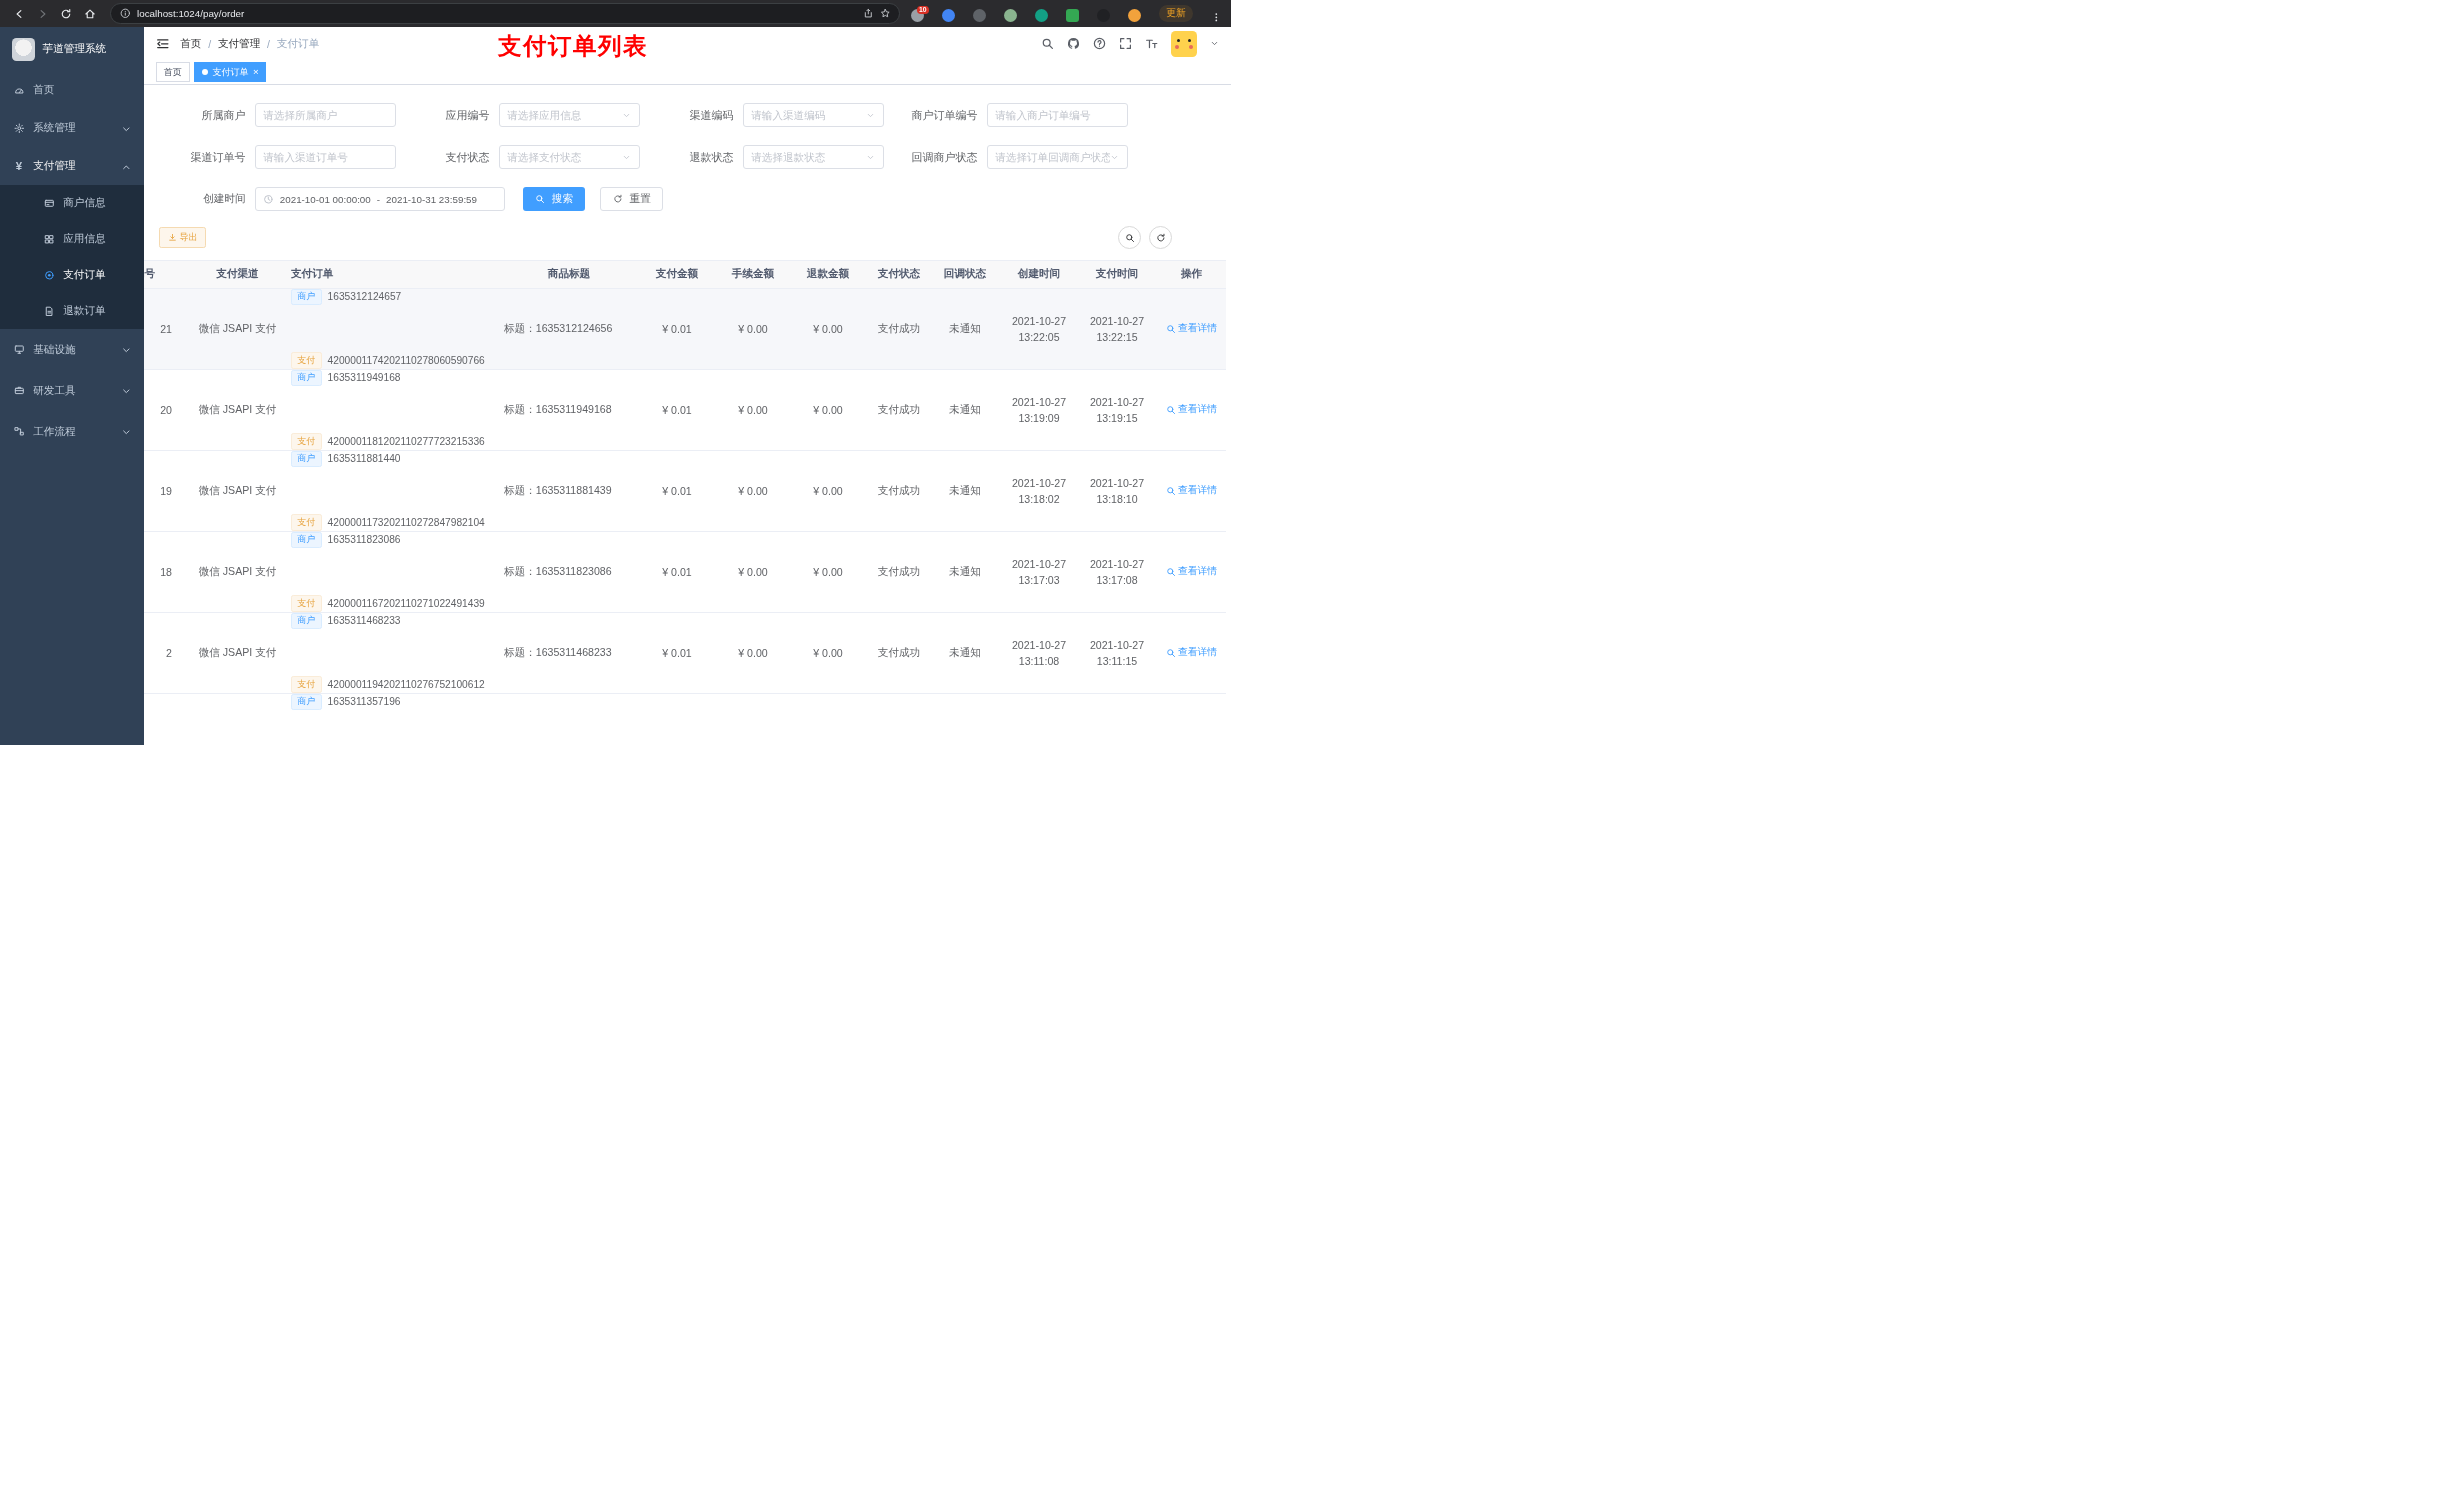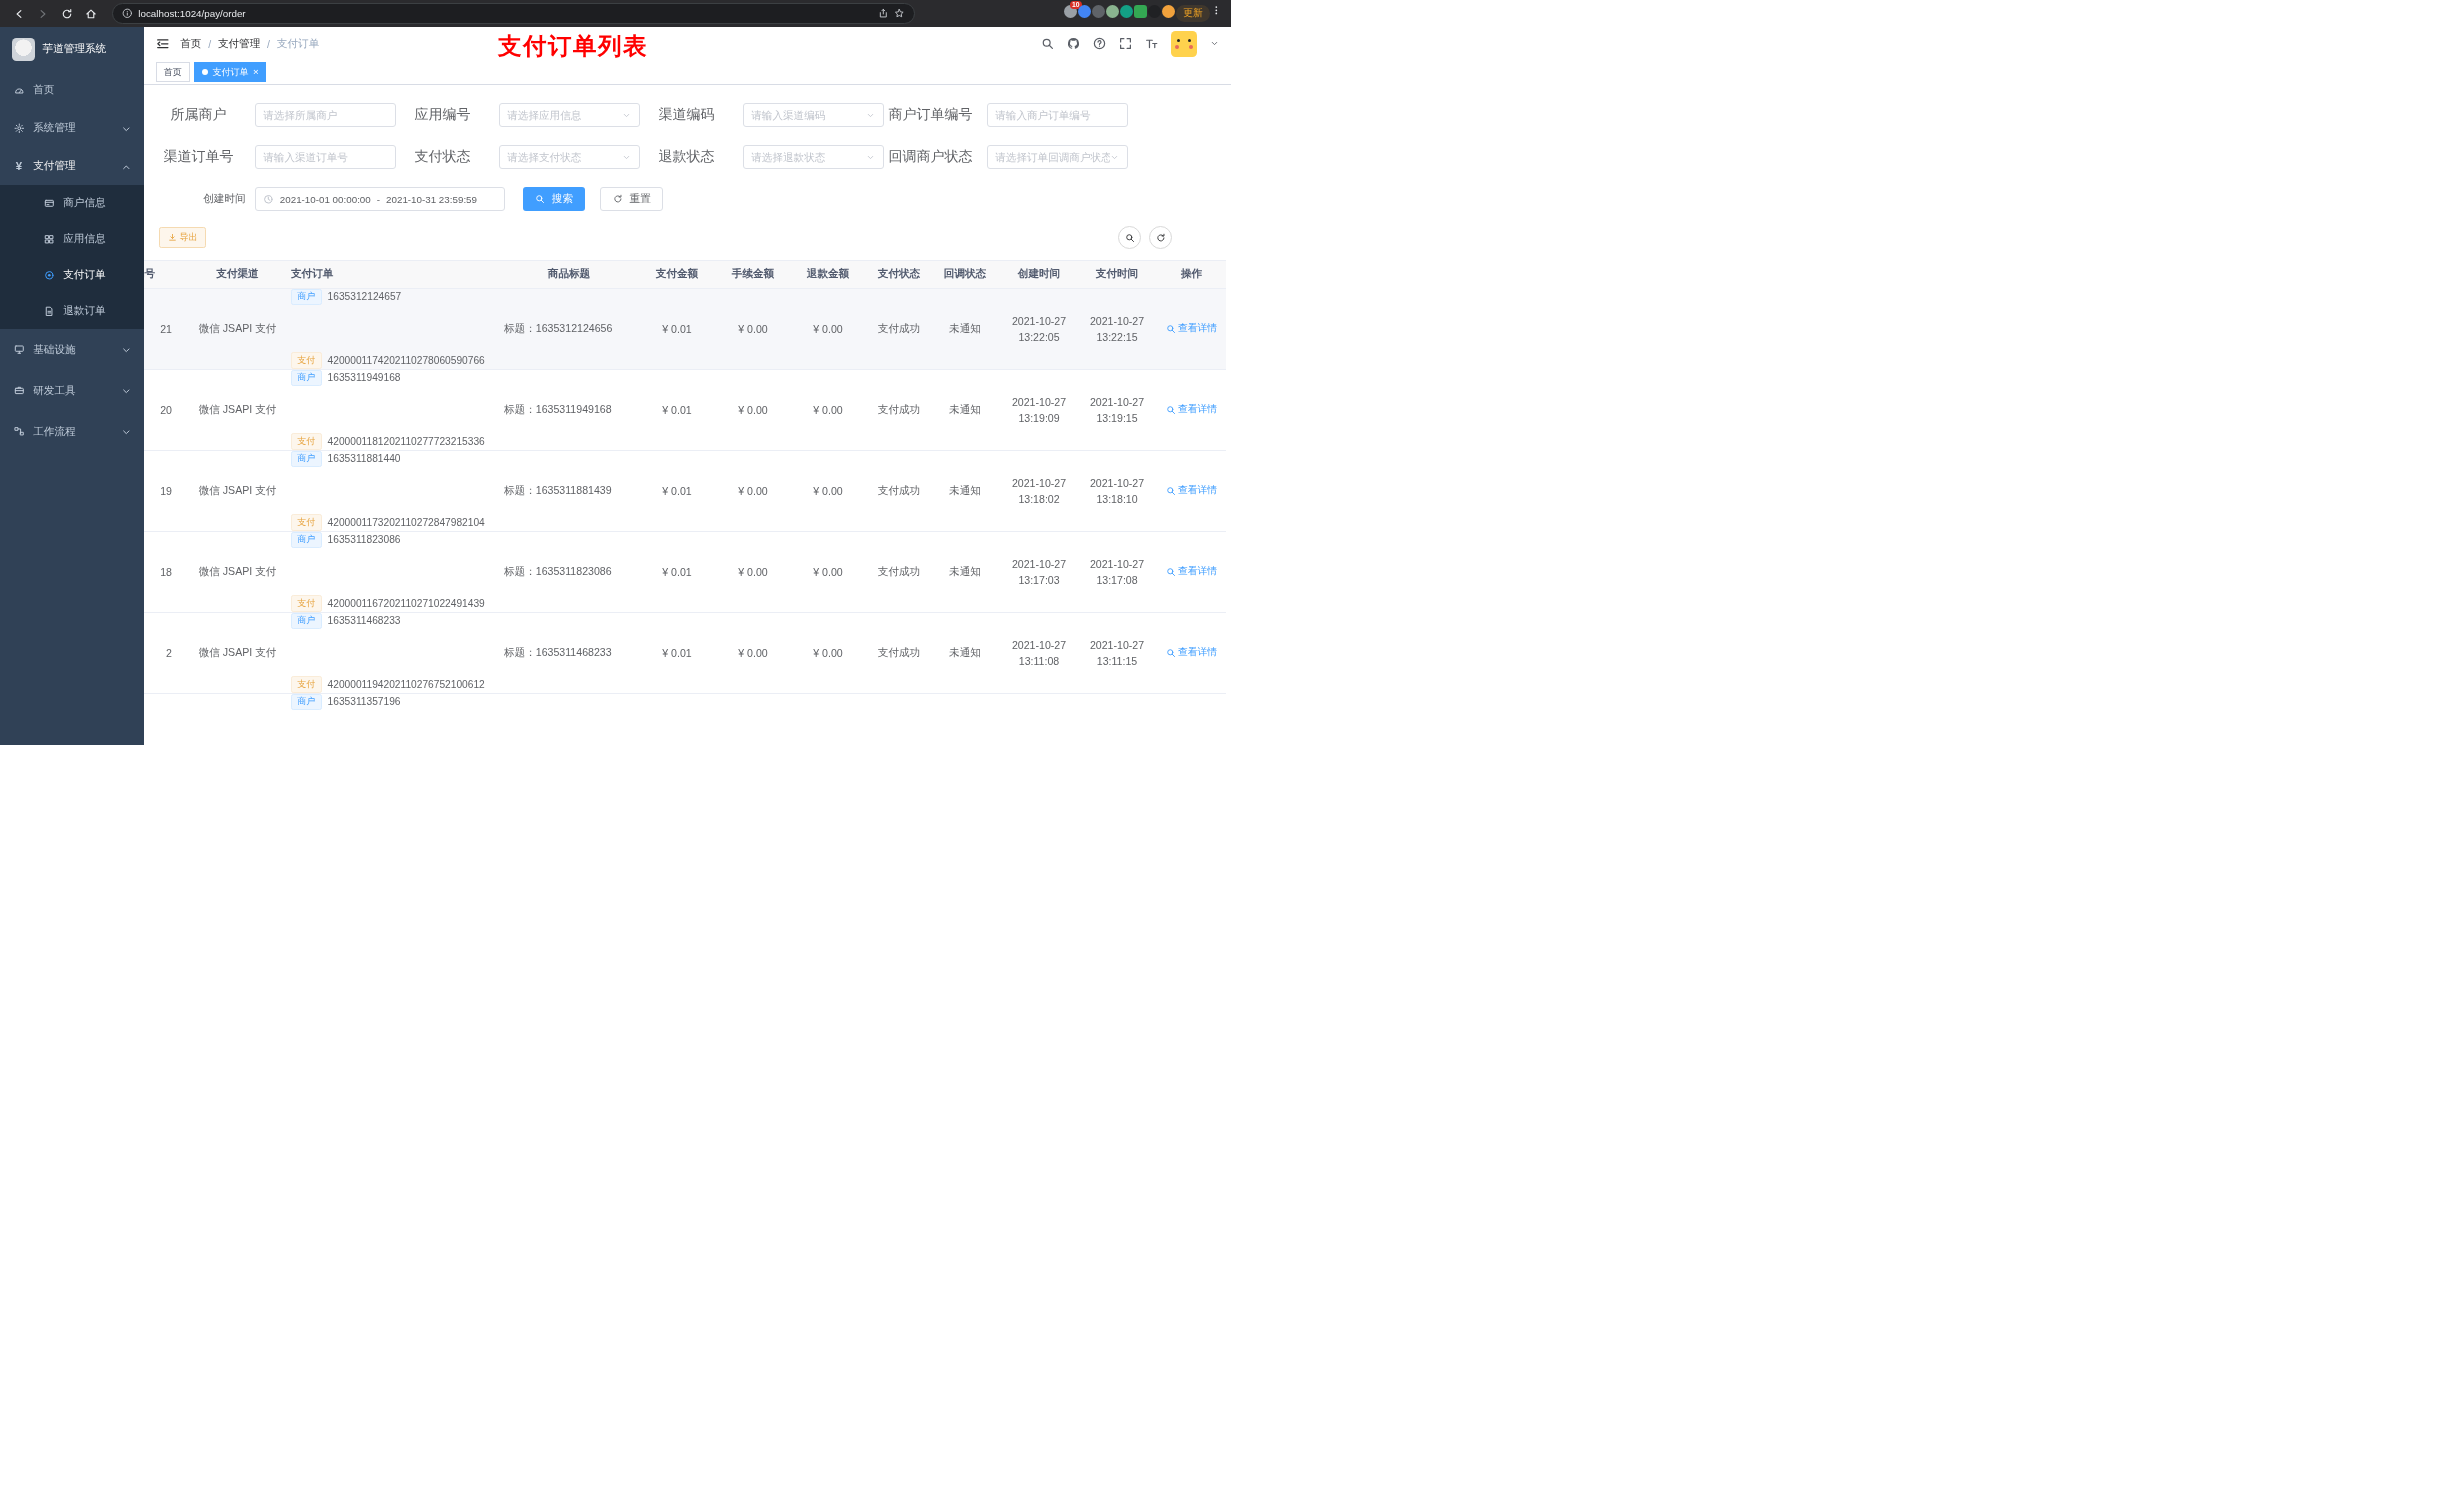--- a/index.html
+++ b/index.html
@@ -9,21 +9,21 @@
   .ic.fill{fill:currentColor;stroke:none}
 
   
   .browser-bar{height:27px;background:#2b2b2e;display:flex;align-items:center;padding:0 9px;gap:4.5px}
   .bicon{width:19.7px;height:19.7px;border-radius:50%;display:flex;align-items:center;justify-content:center;color:#e8eaed;cursor:pointer}
   .bicon .ic{width:12px;height:12px}
   .bicon.dim{color:#717478}
   .address-pill{height:21px;flex:0 1 803px;background:#1d1e21;border:0.8px solid #3c4043;border-radius:10.6px;display:flex;align-items:center;padding:0 9px;gap:6px;margin:0 6px;cursor:text}
   .address-pill .url{font-size:9.8px;color:#e8eaed;flex:1;white-space:nowrap;overflow:hidden}
   .pill-ic{color:#bdc1c6;display:flex;align-items:center;cursor:pointer}
-  .ext-area{display:flex;align-items:flex-start;gap:1px;color:#e8eaed;margin-left:auto}
+  .ext-area{display:flex;align-items:flex-end;gap:18px;color:#e8eaed;margin-left:auto}
   .ext-dot{width:13px;height:13px;border-radius:50%;position:relative;cursor:pointer;flex-shrink:0}
   .ext-dot.square{border-radius:3px}
   .ext-badge{position:absolute;top:-3.8px;right:-5.3px;background:#d93025;color:#fff;font-size:6.8px;line-height:8.3px;padding:0 2.3px;border-radius:3.8px;font-weight:700}
   .update-chip{color:#f5a623;font-size:9.8px;padding:2.3px 7.6px;border-radius:9px;background:rgba(245,166,35,.1);cursor:pointer;white-space:nowrap}
   .kebab{color:#e8eaed;cursor:pointer;display:flex}
 
   
   .app{display:flex;height:718px}
   .sidebar{width:144px;background:#304156;color:#bfcbd9;flex-shrink:0;display:flex;flex-direction:column;overflow:hidden}
   .logo{height:44px;display:flex;align-items:center;padding-left:12px;gap:7.6px}
@@ -64,21 +64,21 @@
   .tab{height:19.7px;padding:0 6.8px;border:0.8px solid #d8dce5;background:#fff;font-size:9px;display:inline-flex;align-items:center;gap:4.5px;color:#495060;cursor:pointer}
   .tab.active{background:#409eff;border-color:#409eff;color:#fff}
   .tab .dot{width:6px;height:6px;border-radius:50%;background:#fff;display:inline-block}
   .tab .close{font-size:9.8px;line-height:1}
 
   
   .content{height:660px;overflow:hidden;background:#fff}
   .filter-form{padding:18px 0 0 7.6px}
   .filter-row{display:flex;margin-bottom:18px;align-items:center}
   .ff{width:244px;display:flex;align-items:center}
-  .ff-label{flex:1;text-align:center;padding-right:9px;font-size:14px;color:#606266;white-space:nowrap}
+  .ff-label{flex:1;text-align:right;padding-right:9px;font-size:11px;color:#606266;white-space:nowrap}
   .ff-input{width:141px;height:24px;border:0.8px solid #dcdfe6;border-radius:3px;display:flex;align-items:center;padding:0 7.6px;background:#fff}
   .ff-input input{border:none;outline:none;width:100%;font-size:10.6px;color:#606266;background:transparent;font-family:inherit}
   input::placeholder{color:#c0c4cc}
   .caret{color:#c0c4cc}
   .date-label{width:103px;text-align:right;padding-right:9px;font-size:10.6px;color:#606266}
   .date-input{width:250px;height:24px;border:0.8px solid #dcdfe6;border-radius:3px;display:flex;align-items:center;gap:6px;padding:0 7.6px;font-size:9.8px;color:#606266;white-space:nowrap}
   .date-input .ic{color:#c0c4cc}
   .btn{height:24px;border-radius:3px;font-size:10.6px;display:inline-flex;align-items:center;gap:7px;padding:0 11.4px;cursor:pointer;border:0.8px solid transparent;font-family:inherit}
   .btn-primary{background:#409eff;color:#fff;margin-left:18px}
   .btn-plain{background:#fff;border-color:#dcdfe6;color:#606266;margin-left:15px}

